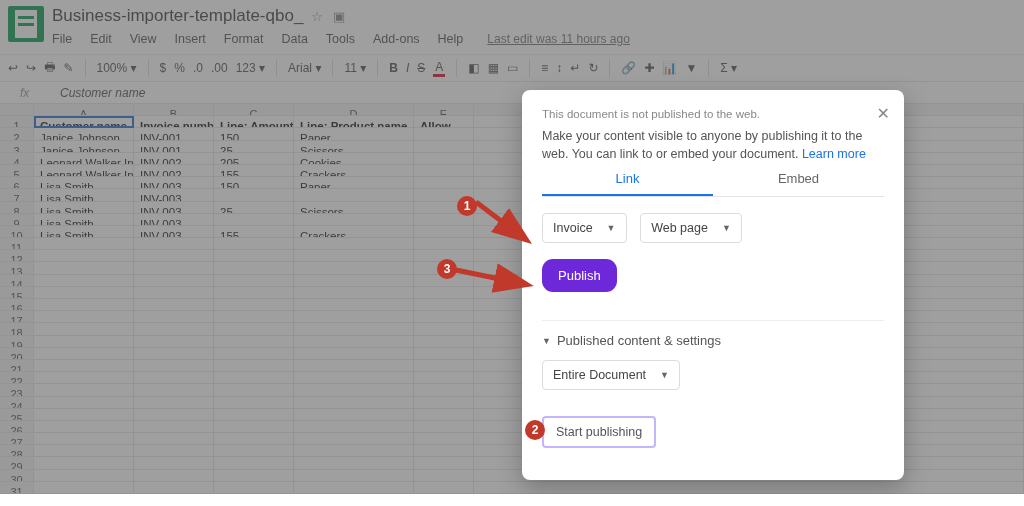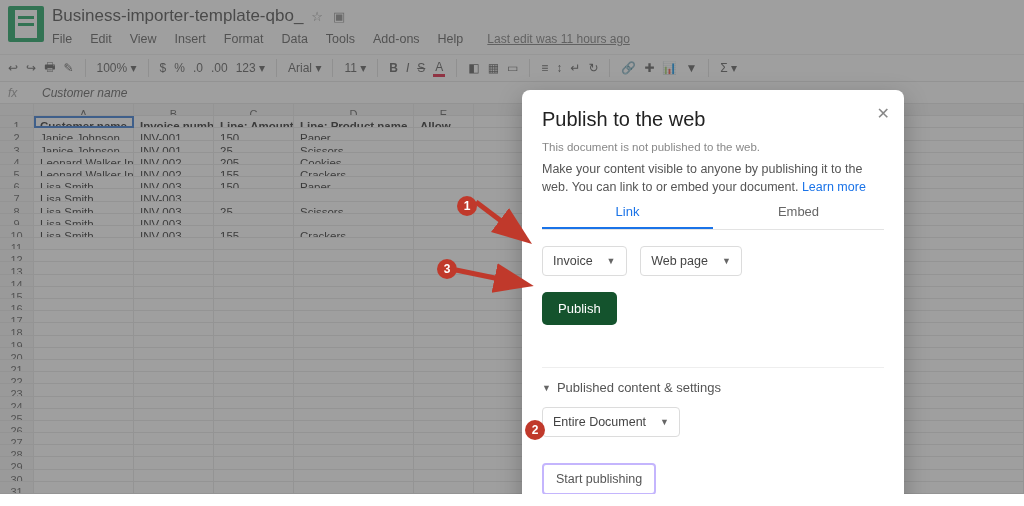--- a/index.html
+++ b/index.html
@@ -84,27 +84,27 @@
     color:#555;
   }
   .toolbar .sep { width:1px; height:18px; background:#ddd; margin:0 3px; }
 
   
   .fbar {
     position:absolute;
     top:82px; left:0; right:0;
     height:22px;
     display:flex; align-items:center;
-    padding:0 8px;
+    padding:0 20px;
     background:#fff;
     border-bottom:1px solid #e5e5e5;
     font-style: italic;
     color:#555;
     font-size:12px;
-    gap:10px;
+    gap:16px;
   }
   .fbar .fx {
     font-style: italic;
     color:#999;
     width:24px;
   }
 
   
   .sheet {
     position:absolute;
@@ -217,28 +217,28 @@
     margin-right:10px;
     margin-bottom:16px;
   }
   .drop .caret {
     font-size:9px;
     color:#666;
   }
 
   .publish-btn {
     display:inline-block;
-    background:#14532d;
+    background:#6d28d9;
     color:#fff;
-    border-radius:5px;
+    border-radius:11px;
     padding:9px 16px;
     font-size:13px;
     font-weight:500;
     cursor:pointer;
-    margin-bottom:32px;
+    margin-bottom:18px;
   }
 
   .hr { border:none; border-top:1px solid #eee; margin:10px 0 12px; }
 
   .accordion {
     font-size:13px;
     color:#555;
     cursor:pointer;
     margin-bottom:12px;
     display:flex; align-items:center; gap:6px;
@@ -575,21 +575,20 @@
       <div class="cell"></div>
       <div class="cell"></div>
       <div class="cell"></div>
       <div class="cell"></div>
     </div>
 
   <div class="dim-overlay"></div>
 
   <div class="modal">
     <div class="close">✕</div>
-    <h2>Publish to the web</h2>
     <div class="note">This document is not published to the web.</div>
     <div class="desc">
       <span>Make your content visible to anyone by publishing it to the web. You can link to or embed your document.</span>
       <a>Learn more</a>
     </div>
 
     <div class="tabs">
       <div class="tab active">Link</div>
       <div class="tab">Embed</div>
     </div>

